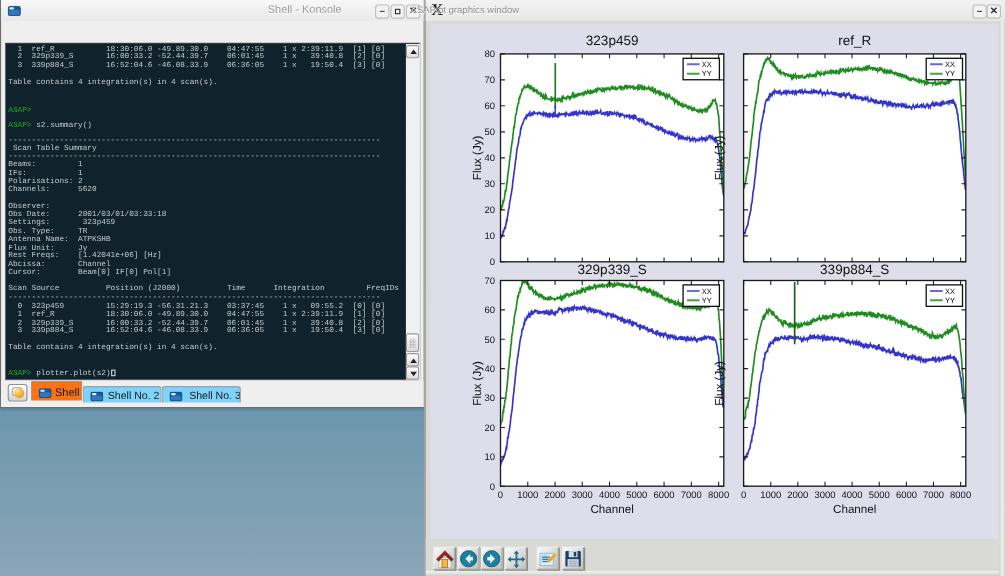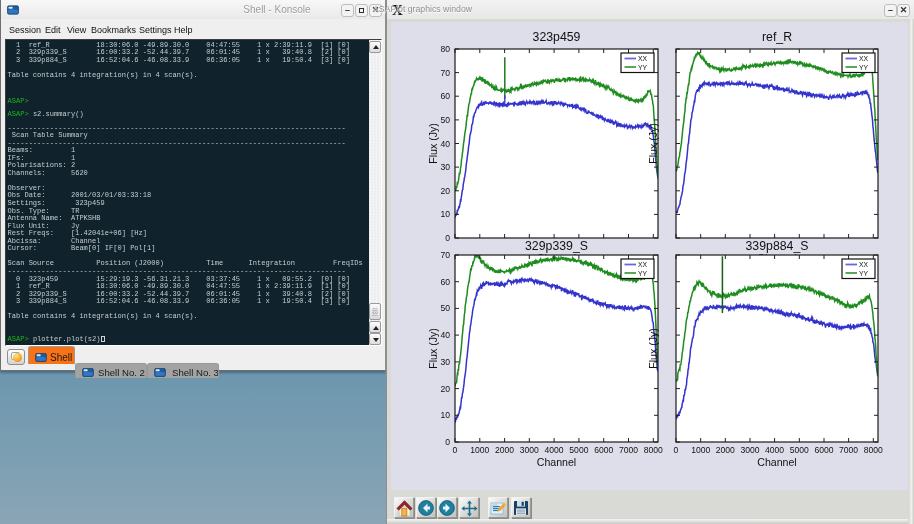--- a/index.html
+++ b/index.html
@@ -21,21 +21,21 @@
 #sbar{position:absolute;left:363px;top:0;width:12px;height:305px;background:repeating-conic-gradient(#f5f5f5 0% 25%,#e9ebec 0% 50%) 0 0/3px 3px}
 .sbtn{position:absolute;left:0px;width:12px;height:12px;background:linear-gradient(#fdfdfd,#dcdcdc);border:1px solid #9a9a9a;border-radius:2px}
 .sbtn:after{content:"";position:absolute;left:2.5px;border-left:3.5px solid transparent;border-right:3.5px solid transparent}
 .sup:after{top:3.5px;border-bottom:4.5px solid #222}
 .sdn:after{top:4px;border-top:4.5px solid #222}
 #sthumb{position:absolute;left:0px;top:263px;width:12px;height:17px;background:linear-gradient(#fbfbfb,#dadada);border:1px solid #9a9a9a;border-radius:2px}
 
 #ktabs{position:absolute;left:0;top:346px;width:100%;height:24px;background:#efefef}
 #tabbtn{position:absolute;left:6px;top:3px;width:18px;height:16px;background:linear-gradient(#ffffff,#d2d2d2);border:1px solid #8e8e8e;border-radius:3px}
 #tabbtn i{position:absolute;left:3px;top:2px;width:9px;height:8px;border-radius:2px;background:#fdfdfd;border:1px solid #9aa4aa}#tabbtn b{position:absolute;right:2.5px;bottom:2px;width:9px;height:9px;border-radius:50%;background:radial-gradient(circle at 35% 30%,#ffe28a,#f5a21b 65%,#c97a08)}
-.tab{position:absolute;top:17px;height:15px;background:#a3a3a3;border:1px solid #9a9a9a;border-bottom:none;border-radius:3px 3px 0 0;font-size:9.6px;color:#1a1a1a;padding:2.5px 0 0 20px;white-space:nowrap;overflow:hidden}
+.tab{position:absolute;top:5px;height:15px;background:#7dd3fc;border:1px solid #9a9a9a;border-bottom:none;border-radius:3px 3px 0 0;font-size:9.6px;color:#1a1a1a;padding:2.5px 0 0 20px;white-space:nowrap;overflow:hidden}
 .tab svg{position:absolute;left:6px;top:3.5px}
 .tab.act{top:0;height:18px;background:#f97316;padding-top:4.5px;font-size:10px}
 .tab.act svg{top:5.5px}
 
 #pw{position:absolute;left:386px;top:0;width:528px;height:524px;background:#d9d9d6;border-left:1px solid #8e8e8e}
 #ptitle{position:absolute;left:0;top:0;width:100%;height:19px;background:linear-gradient(#f2f2f2,#e7e7e7)}
 #ptitle .txt{position:absolute;left:0;top:4px;width:100%;text-align:left;font-size:8.7px;color:#8f8f8f;text-shadow:0 1px 0 #fff;margin-left:-14px}
 #xlogo{position:absolute;left:5px;top:2px;font-size:15px;font-weight:bold;color:#1a1a1a;font-family:"Liberation Serif",serif}
 #fig{position:absolute;left:4px;top:22px;width:517px;height:468px}
 #ptool{position:absolute;left:0;top:490px;width:100%;height:30px;background:#d9d9d6}
@@ -51,28 +51,20 @@
  <div id="ktitle">
   <svg style="position:absolute;left:6px;top:4.5px" width="12" height="10" viewBox="0 0 13 10">
         <rect x="0.5" y="0.5" width="12" height="9" rx="1.6" fill="#1c5c9e" stroke="#123c6a" stroke-width="0.8"></rect>
         <path d="M1.2 5 Q5 3.4 11.8 4.6 L11.8 8.4 Q6 9.4 1.2 8.4 Z" fill="#2f77c2"></path>
         <rect x="1.6" y="1.4" width="4.6" height="2.2" rx="1" fill="#e8f0fa" opacity="0.95"></rect>
       </svg>
   <span class="txt">Shell - Konsole</span>
   <div class="wbtn" style="left:340px">–</div>
   <div class="wbtn" style="left:354px"><span style="display:inline-block;width:5px;height:5px;border:1.6px solid #2e2e2e;margin-top:2.2px"></span></div>
   <div class="wbtn" style="left:368px">✕</div>
- </div>
- <div id="kmenu">
-  <span style="left:8px">Session</span>
-      <span style="left:44px">Edit</span>
-      <span style="left:66px">View</span>
-      <span style="left:90px">Bookmarks</span>
-      <span style="left:138px">Settings</span>
-      <span style="left:173px">Help</span>
  </div>
  <div id="kframe">
   <div id="term">
         <div id="termwrap">
 <div class="tl">  1  ref_R           18:30:06.0 -49.89.30.0    04:47:55    1 x 2:39:11.9  [1] [0]</div>
 <div class="tl">  2  329p339_S       16:00:33.2 -52.44.39.7    06:01:45    1 x   39:40.8  [2] [0]</div>
 <div class="tl">  3  339p884_S       16:52:04.6 -46.08.33.9    06:36:05    1 x   19:50.4  [3] [0]</div>
 <div class="tl">&nbsp;</div>
 <div class="tl">Table contains 4 integration(s) in 4 scan(s).</div>
 <div class="tl" style="height:9.50px">&nbsp;</div>

